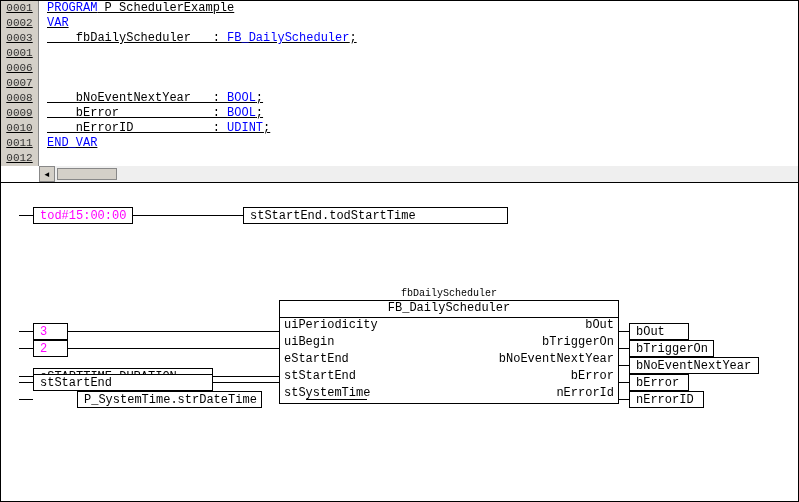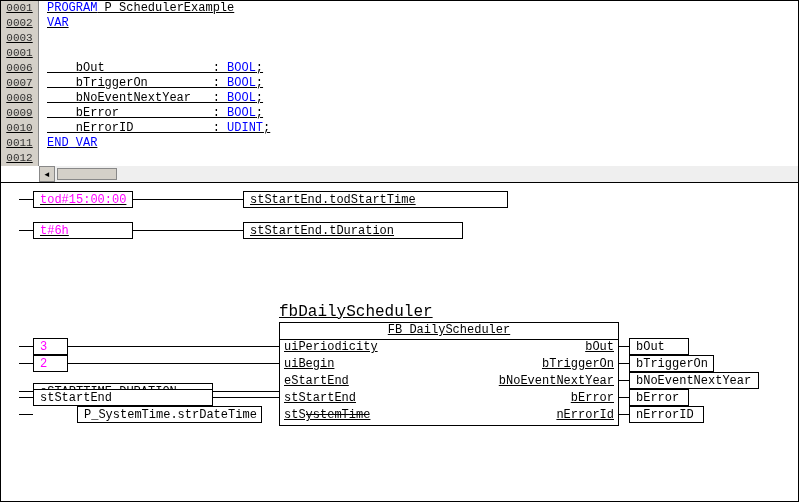--- a/index.html
+++ b/index.html
@@ -8,28 +8,28 @@
   .top-pane{flex:0 0 auto;border-bottom:1px solid #000;overflow:hidden;}
   .code-row{display:flex;height:15px;line-height:15px;text-decoration:underline;}
   .lineno{width:38px;background:#d4d0c8;border-right:1px solid #888;text-align:center;font-size:11px;color:#333;flex-shrink:0;}
   .code{padding-left:8px;white-space:pre;}
   .kw-blue{color:#0000ff;}
   .scroll-row{display:flex;height:16px;align-items:center;}
   .scroll-spacer{width:38px;background:#d4d0c8;border-right:1px solid #888;flex-shrink:0;}
   .scrollbar{flex:1;background:#efefef;display:flex;align-items:center;height:16px;}
   .sb-btn{width:16px;height:16px;background:#d4d0c8;border:1px solid #888;font-size:8px;display:flex;align-items:center;justify-content:center;}
   .sb-thumb{width:60px;height:12px;background:#d4d0c8;border:1px solid #888;margin-left:2px;}
-  .bottom-pane{flex:1;padding:8px 18px;position:relative;text-decoration:underline;}
+  .bottom-pane{flex:1;padding:24px 18px;position:relative;}
   .asg-row{display:flex;align-items:center;margin-bottom:14px;}
   .box{border:1px solid #000;background:#fff;padding:1px 6px;height:17px;line-height:15px;}
   .pink{color:#ff00ff;}
   .wire{border-top:1px solid #000;height:1px;}
   .gap30{height:30px;}
   .fb-wrap{position:relative;margin-top:20px;}
-  .fb-title{font-size:16px;margin-left:260px;width:340px;margin-bottom:1px;}
+  .fb-title{text-align:center;font-size:10px;margin-left:260px;width:340px;margin-bottom:1px;}
   .fb-body{position:relative;border:1px solid #000;margin-left:260px;width:340px;}
   .fb-head{border-bottom:1px solid #000;text-align:center;height:17px;line-height:15px;}
   .io-row{display:flex;justify-content:space-between;height:17px;line-height:15px;}
   .io-l{padding-left:4px;}
   .io-r{padding-right:4px;}
   .pin-l{position:absolute;display:flex;align-items:center;}
   .pin-r{position:absolute;display:flex;align-items:center;}
 </style>
 </head>
 <body>
@@ -40,32 +40,31 @@
         <div class="code-row">
           <div class="lineno">0001</div>
           <div class="code"><span class="kw-blue">PROGRAM</span> P_SchedulerExample</div>
         </div>
         <div class="code-row">
           <div class="lineno">0002</div>
           <div class="code"><span class="kw-blue">VAR</span></div>
         </div>
         <div class="code-row">
           <div class="lineno">0003</div>
+          <div class="code">    fbDailyScheduler   : <span class="kw-blue">FB_DailyScheduler</span>;</div>
         </div>
         <div class="code-row">
           <div class="lineno">0001</div>
           <div class="code"></div>
         </div>
         <div class="code-row">
           <div class="lineno">0006</div>
-          <div class="code">    bOut               : <span class="kw-blue">BOOL</span>;</div>
         </div>
         <div class="code-row">
           <div class="lineno">0007</div>
-          <div class="code">    bTriggerOn         : <span class="kw-blue">BOOL</span>;</div>
         </div>
         <div class="code-row">
           <div class="lineno">0008</div>
           <div class="code">    bNoEventNextYear   : <span class="kw-blue">BOOL</span>;</div>
         </div>
         <div class="code-row">
           <div class="lineno">0009</div>
           <div class="code">    bError             : <span class="kw-blue">BOOL</span>;</div>
         </div>
         <div class="code-row">
@@ -90,26 +89,20 @@
     </div>
   </div>
 
   <div class="bottom-pane">
     <div id="assigns">
         <div class="asg-row">
           <div class="wire" style="width: 14px;"></div>
           <div class="box" style="width: 100px;"><span class="pink">tod#15:00:00</span></div>
           <div class="wire" style="width: 110px;"></div>
           <div class="box" style="width: 265px;">stStartEnd.todStartTime</div>
-        </div>
-        <div class="asg-row">
-          <div class="wire" style="width: 14px;"></div>
-          <div class="box" style="width: 100px;"><span class="pink">t#6h</span></div>
-          <div class="wire" style="width: 110px;"></div>
-          <div class="box" style="width: 220px;">stStartEnd.tDuration</div>
         </div>
       </div>
     <div class="gap30"></div>
     <div class="fb-wrap">
       <div class="fb-title">fbDailyScheduler</div>
       <div class="fb-body" id="fb-body">
         <div class="fb-head">FB_DailyScheduler</div>
       <div class="io-row">
             <div class="io-l">uiPeriodicity</div>
             <div class="io-r">bOut</div>

